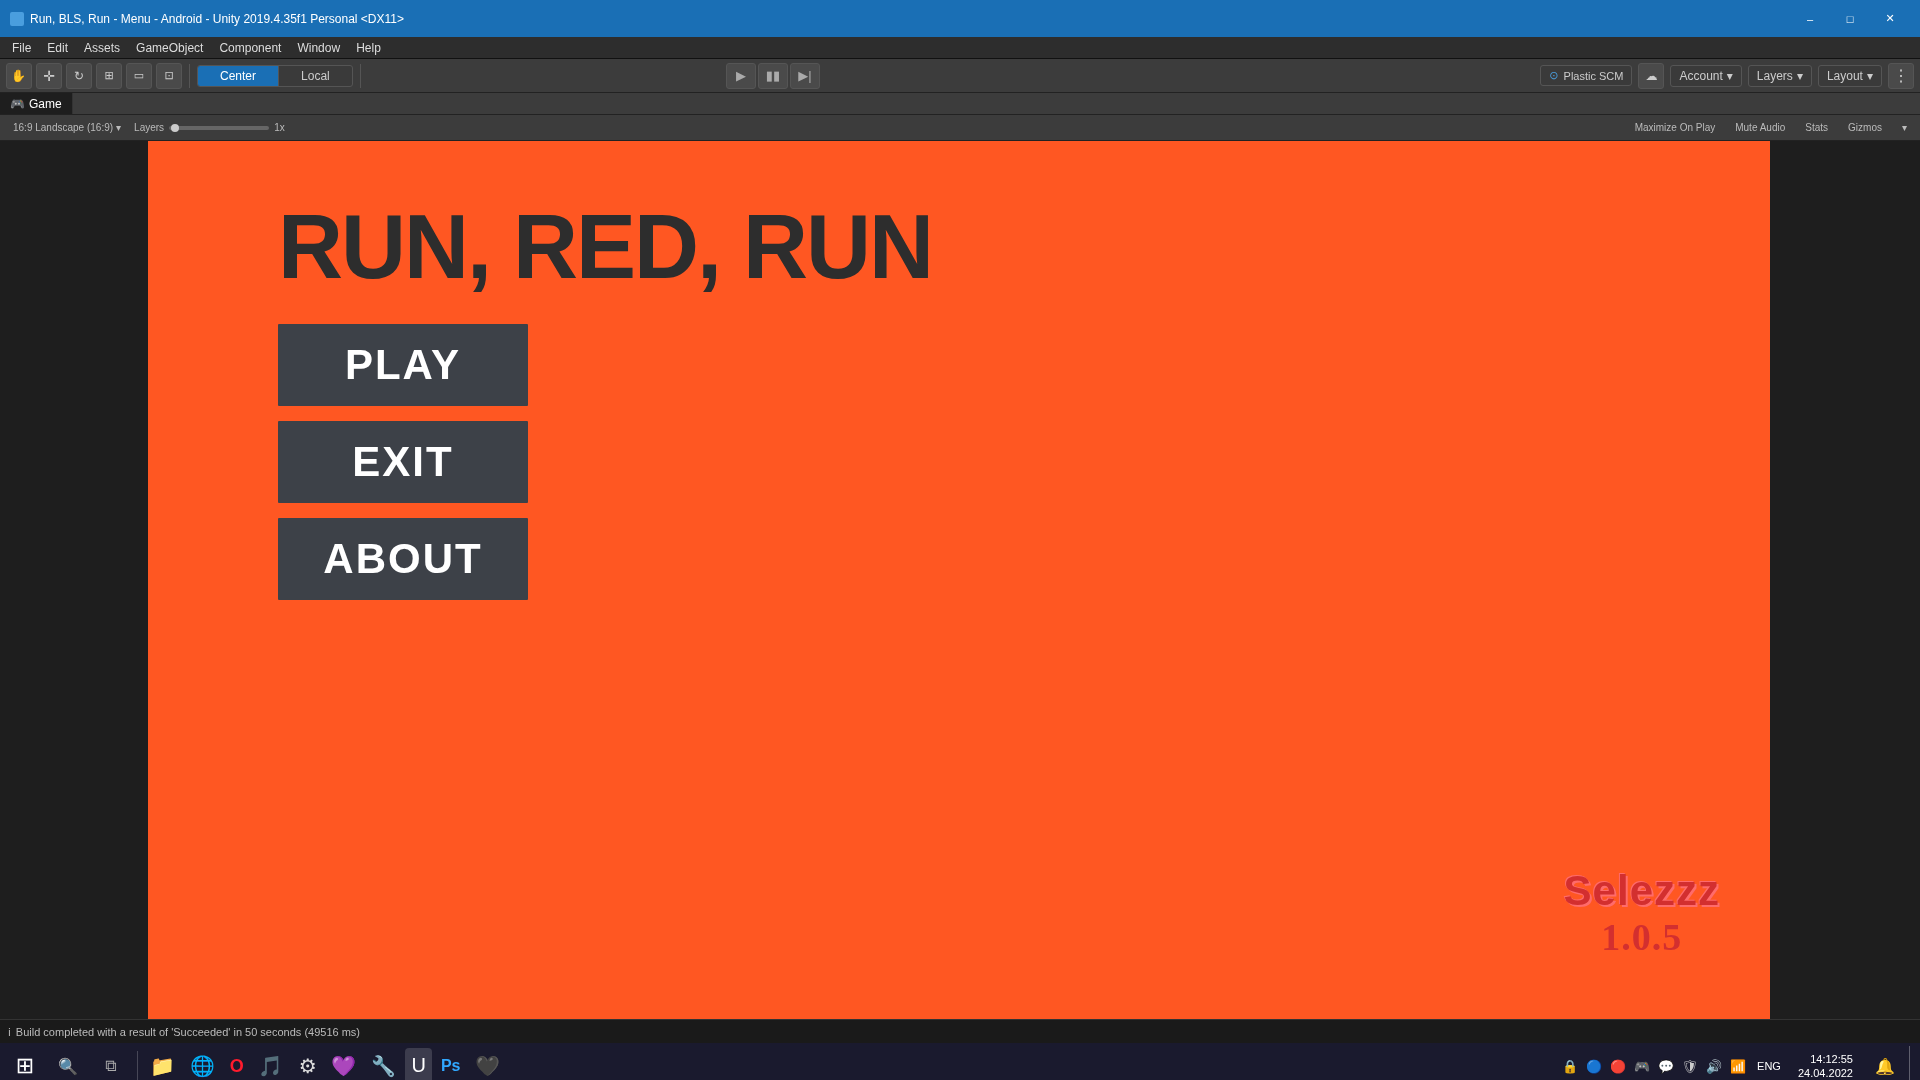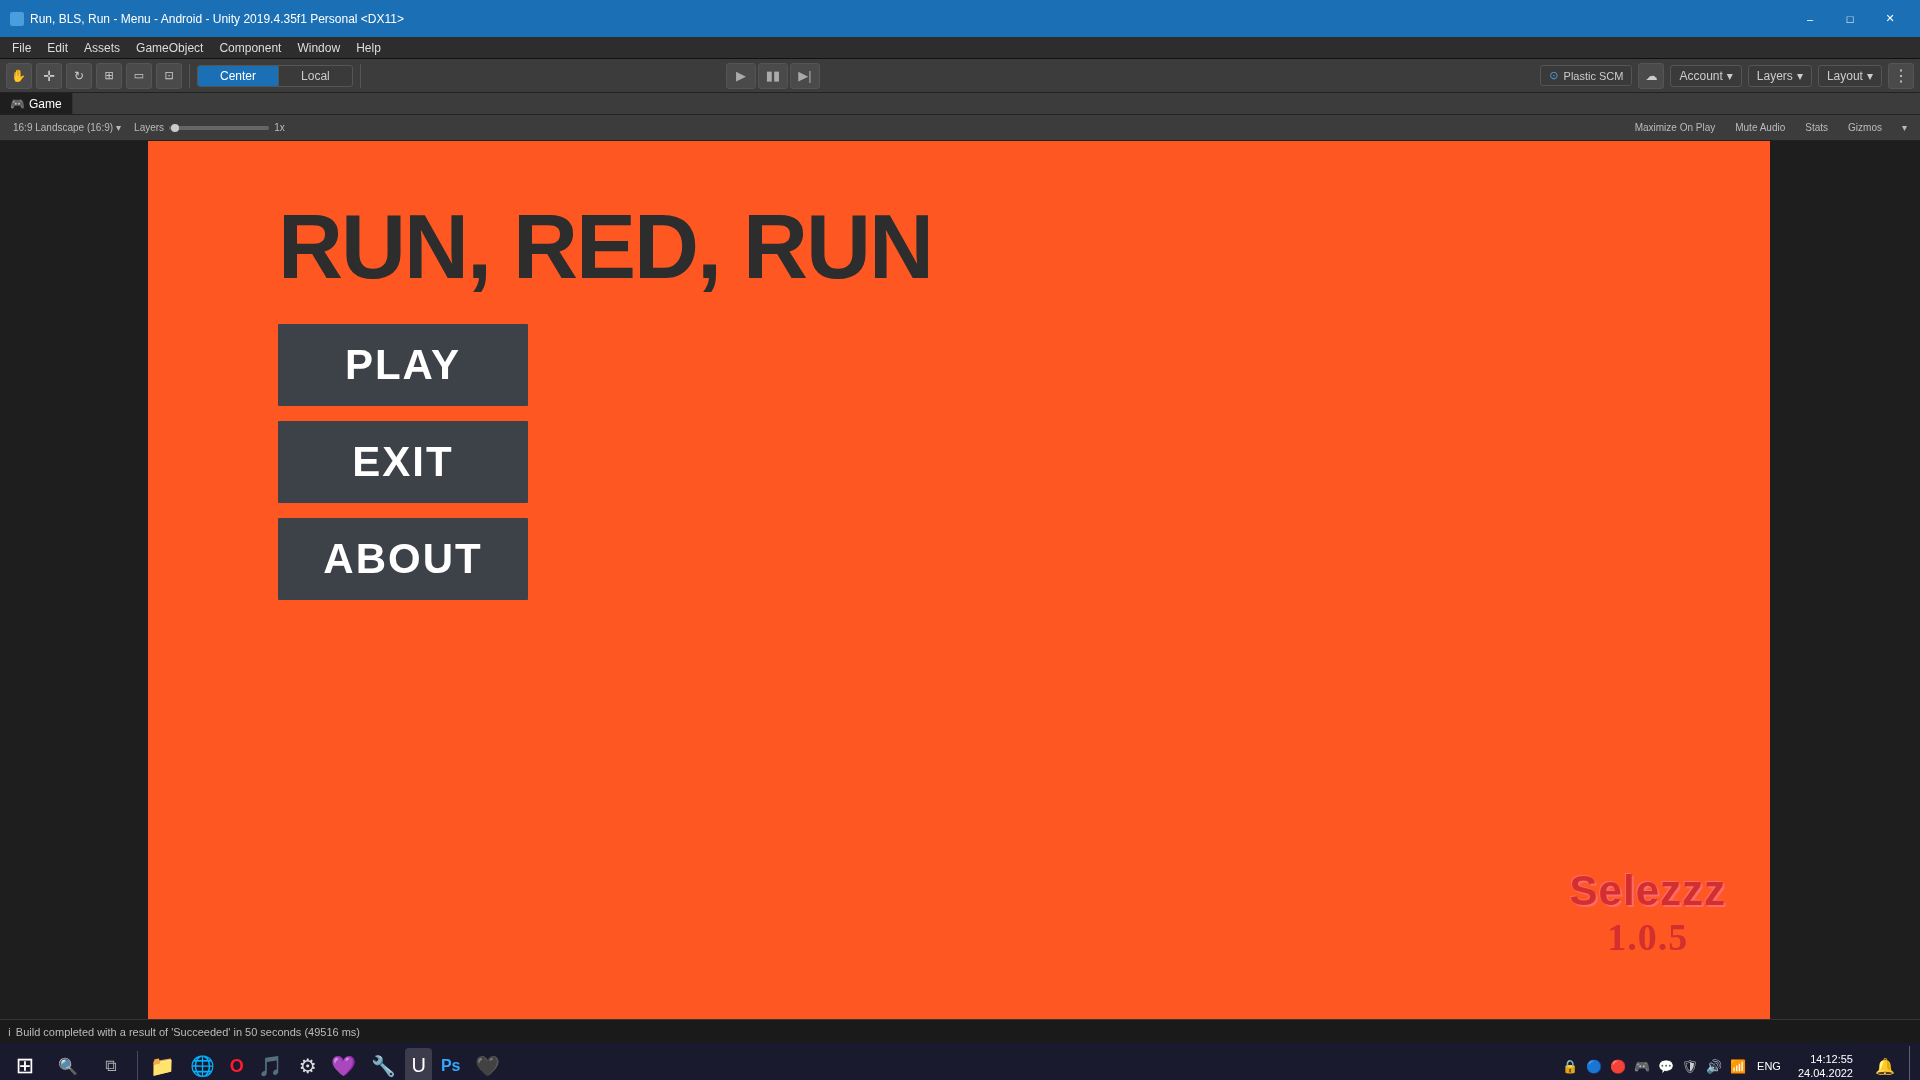--- a/index.html
+++ b/index.html
@@ -289,21 +289,21 @@
       font-weight: 900;
       color: white;
       font-family: Arial Black, Arial, sans-serif;
       letter-spacing: 2px;
     }
 
     
     .dev-logo {
       position: absolute;
       bottom: 60px;
-      right: 44px;
+      right: 50px;
       text-align: center;
     }
     .dev-logo .brand-name {
       font-size: 42px;
       font-weight: 900;
       color: #d32f2f;
       font-family: Arial Black, Arial, sans-serif;
       letter-spacing: 1px;
       text-shadow: 2px 2px 0 #ff6b6b, -1px -1px 0 #ff6b6b;
     }

